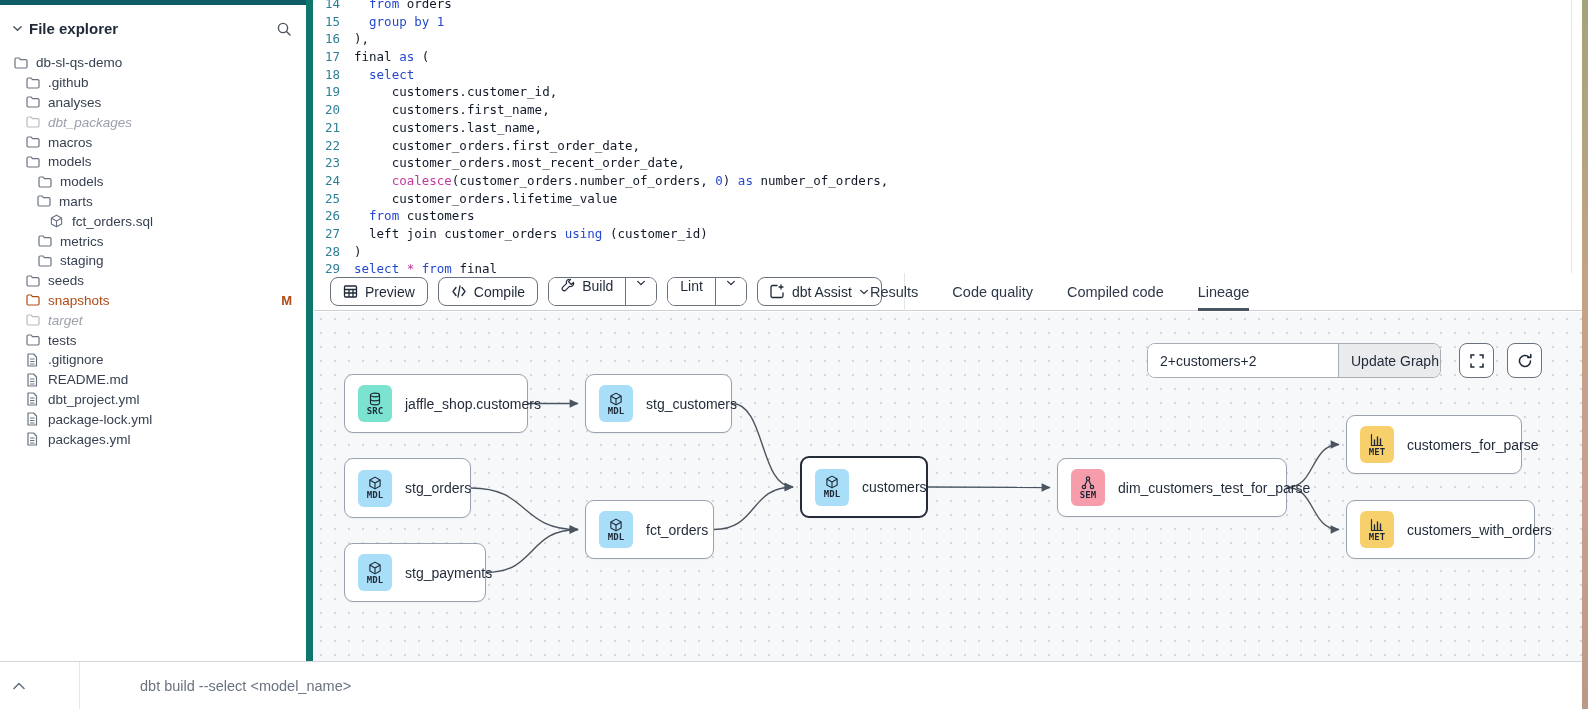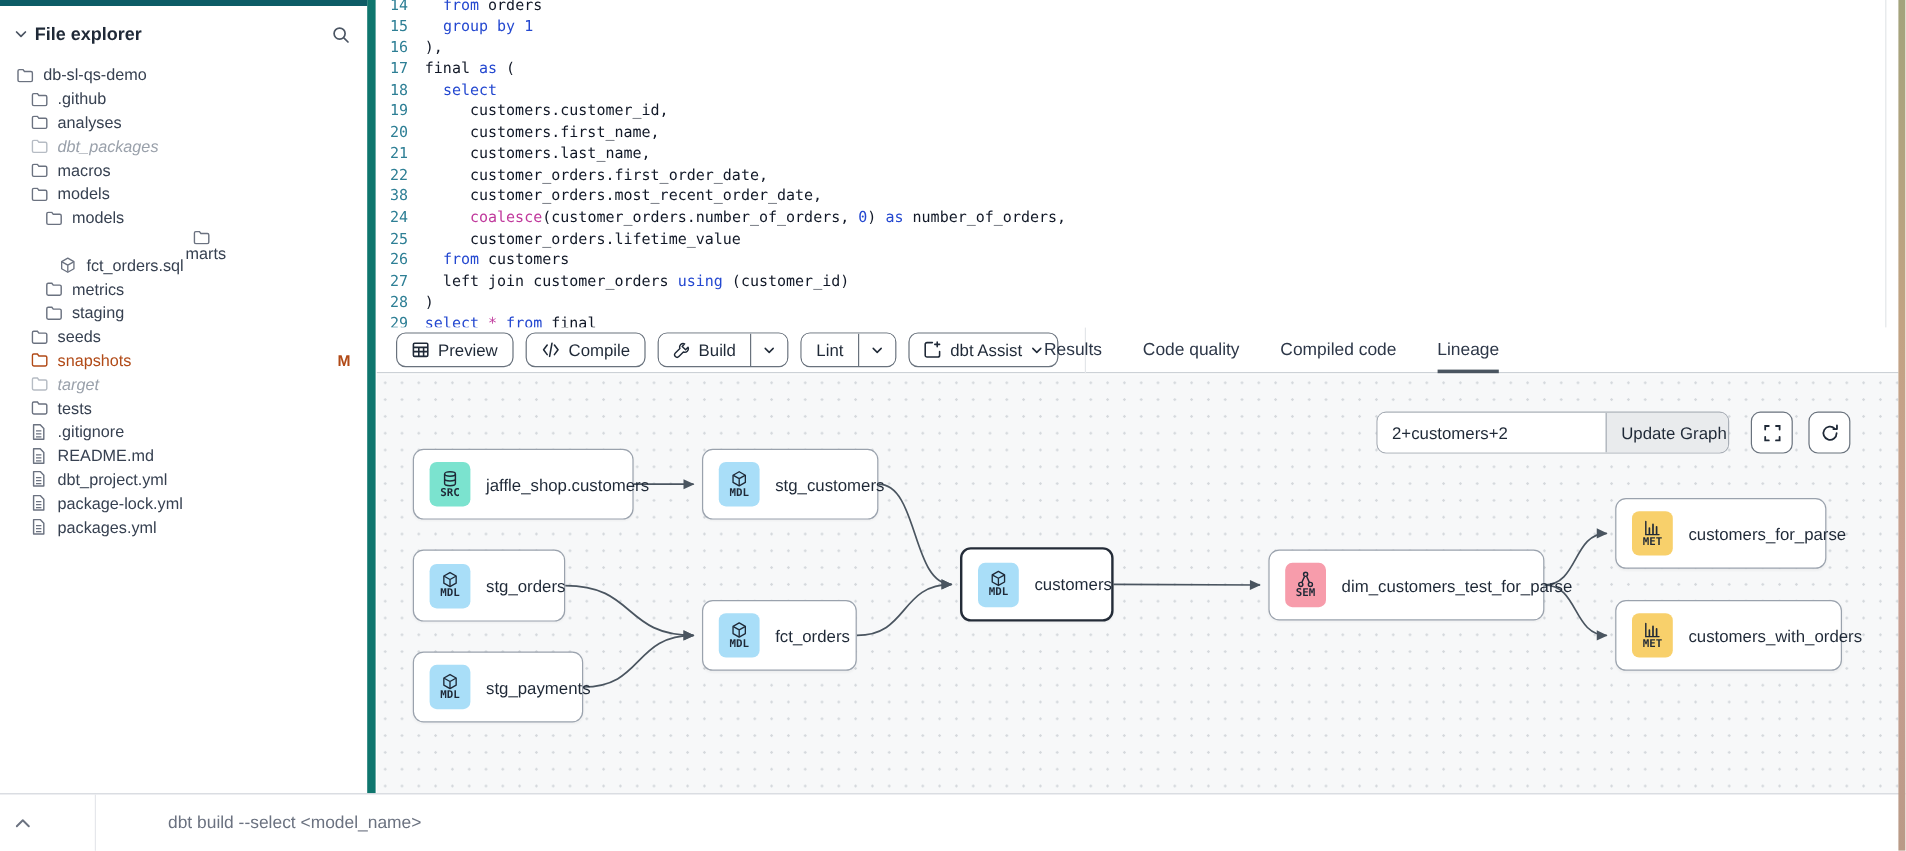--- a/index.html
+++ b/index.html
@@ -34,21 +34,21 @@
   .tok-fn { color:#c0399c; }
   .tok-op { color:#c0399c; }
   .editor-divider { position:absolute; left:1571px; top:0; width:1px; height:273px; background:#e3e6e9; }
 
   
   .toolbar { position:absolute; left:314px; top:273px; width:1268px; height:38px; background:#fff; border-bottom:1px solid #ccd1d6; display:flex; align-items:center; }
   .tb-buttons { display:flex; align-items:center; gap:10px; padding-left:16px; }
   .btn { display:flex; align-items:center; gap:7px; border:1px solid #69727d; border-radius:8px; background:#fff; height:29px; padding:0 12px; font-size:14px; color:#1f2937; cursor:pointer; }
   .btn svg { flex:none; }
   .split { display:flex; align-items:stretch; border:1px solid #69727d; border-radius:8px; overflow:hidden; height:29px; }
-  .split .seg { display:flex; align-items:center; gap:7px; padding:0 12px; font-size:14px; background:#fff; cursor:pointer; }
+  .split .seg { display:flex; gap:7px; padding:0 12px; font-size:14px; background:#fff; cursor:pointer; }
   .split .seg.chev { border-left:1px solid #69727d; padding:0 10px; }
   .tb-divider { width:1px; height:38px; background:#e3e6e9; margin-left:12px; }
   .tabs { position:absolute; left:556px; top:0; height:38px; display:flex; align-items:center; gap:34px; }
   .tab { font-size:14.5px; color:#2d3748; height:38px; display:flex; align-items:center; cursor:pointer; border-bottom:3px solid transparent; padding-top:3px; }
   .tab.active { border-bottom-color:#4a5560; }
 
   
   .lineage { position:absolute; left:314px; top:312px; width:1268px; height:349px; background-color:#f7f8f9;
              background-image:radial-gradient(#d4d8dc 1px, transparent 1.2px); background-size:14px 14px; overflow:hidden; }
   .edges { position:absolute; left:0; top:0; }
@@ -143,21 +143,21 @@
         <span>models</span>
       </div>
       <div class="tree-row" style="padding-left: 38px;">
         <span class="tree-icon">
           <svg width="14" height="12" viewBox="0 0 14 12" fill="none">
             <path d="M1 2.2C1 1.5 1.5 1 2.2 1h3l1.2 1.6h5.4c.7 0 1.2.5 1.2 1.2v6c0 .7-.5 1.2-1.2 1.2H2.2C1.5 11 1 10.5 1 9.8V2.2z" stroke="currentColor" stroke-width="1.2"></path>
           </svg>
         </span>
         <span>models</span>
       </div>
-      <div class="tree-row" style="padding-left: 37px; flex-direction: column;">
+      <div class="tree-row" style="padding-left: 37px;">
         <span class="tree-icon">
           <svg width="14" height="12" viewBox="0 0 14 12" fill="none">
             <path d="M1 2.2C1 1.5 1.5 1 2.2 1h3l1.2 1.6h5.4c.7 0 1.2.5 1.2 1.2v6c0 .7-.5 1.2-1.2 1.2H2.2C1.5 11 1 10.5 1 9.8V2.2z" stroke="currentColor" stroke-width="1.2"></path>
           </svg>
         </span>
         <span>marts</span>
       </div>
       <div class="tree-row" style="padding-left: 50px;">
         <span class="tree-icon">
           <svg width="13" height="14" viewBox="0 0 14 15" fill="none">
@@ -268,21 +268,21 @@
   <div class="code-scroll" id="code-lines">
       <div class="code-line"><span class="ln">14</span><span class="code"><span class="tok-pl">  </span><span class="tok-kw">from</span><span class="tok-pl"> orders</span></span></div>
       <div class="code-line"><span class="ln">15</span><span class="code"><span class="tok-pl">  </span><span class="tok-kw">group by</span><span class="tok-pl"> </span><span class="tok-num">1</span></span></div>
       <div class="code-line"><span class="ln">16</span><span class="code"><span class="tok-pl">),</span></span></div>
       <div class="code-line"><span class="ln">17</span><span class="code"><span class="tok-pl">final </span><span class="tok-kw">as</span><span class="tok-pl"> (</span></span></div>
       <div class="code-line"><span class="ln">18</span><span class="code"><span class="tok-pl">  </span><span class="tok-kw">select</span></span></div>
       <div class="code-line"><span class="ln">19</span><span class="code"><span class="tok-pl">     customers.customer_id,</span></span></div>
       <div class="code-line"><span class="ln">20</span><span class="code"><span class="tok-pl">     customers.first_name,</span></span></div>
       <div class="code-line"><span class="ln">21</span><span class="code"><span class="tok-pl">     customers.last_name,</span></span></div>
       <div class="code-line"><span class="ln">22</span><span class="code"><span class="tok-pl">     customer_orders.first_order_date,</span></span></div>
-      <div class="code-line"><span class="ln">38</span><span class="code"><span class="tok-pl">     customer_orders.most_recent_order_date,</span></span></div>
+      <div class="code-line"><span class="ln">23</span><span class="code"><span class="tok-pl">     customer_orders.most_recent_order_date,</span></span></div>
       <div class="code-line"><span class="ln">24</span><span class="code"><span class="tok-pl">     </span><span class="tok-fn">coalesce</span><span class="tok-pl">(customer_orders.number_of_orders, </span><span class="tok-num">0</span><span class="tok-pl">) </span><span class="tok-kw">as</span><span class="tok-pl"> number_of_orders,</span></span></div>
       <div class="code-line"><span class="ln">25</span><span class="code"><span class="tok-pl">     customer_orders.lifetime_value</span></span></div>
       <div class="code-line"><span class="ln">26</span><span class="code"><span class="tok-pl">  </span><span class="tok-kw">from</span><span class="tok-pl"> customers</span></span></div>
       <div class="code-line"><span class="ln">27</span><span class="code"><span class="tok-pl">  left join customer_orders </span><span class="tok-kw">using</span><span class="tok-pl"> (customer_id)</span></span></div>
       <div class="code-line"><span class="ln">28</span><span class="code"><span class="tok-pl">)</span></span></div>
       <div class="code-line"><span class="ln">29</span><span class="code"><span class="tok-kw">select</span><span class="tok-pl"> </span><span class="tok-op">*</span><span class="tok-pl"> </span><span class="tok-kw">from</span><span class="tok-pl"> final</span></span></div>
     </div>
 </div>
 <div class="editor-divider"></div>
 

